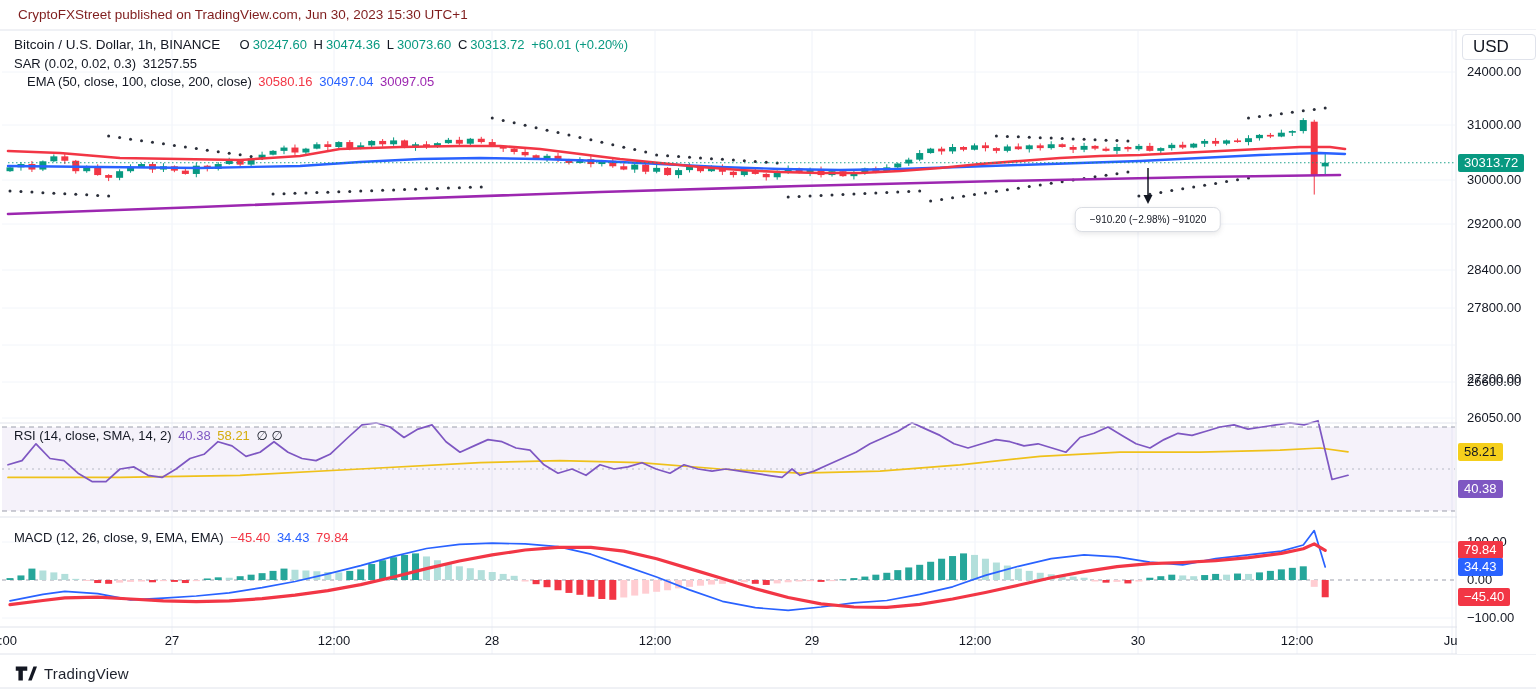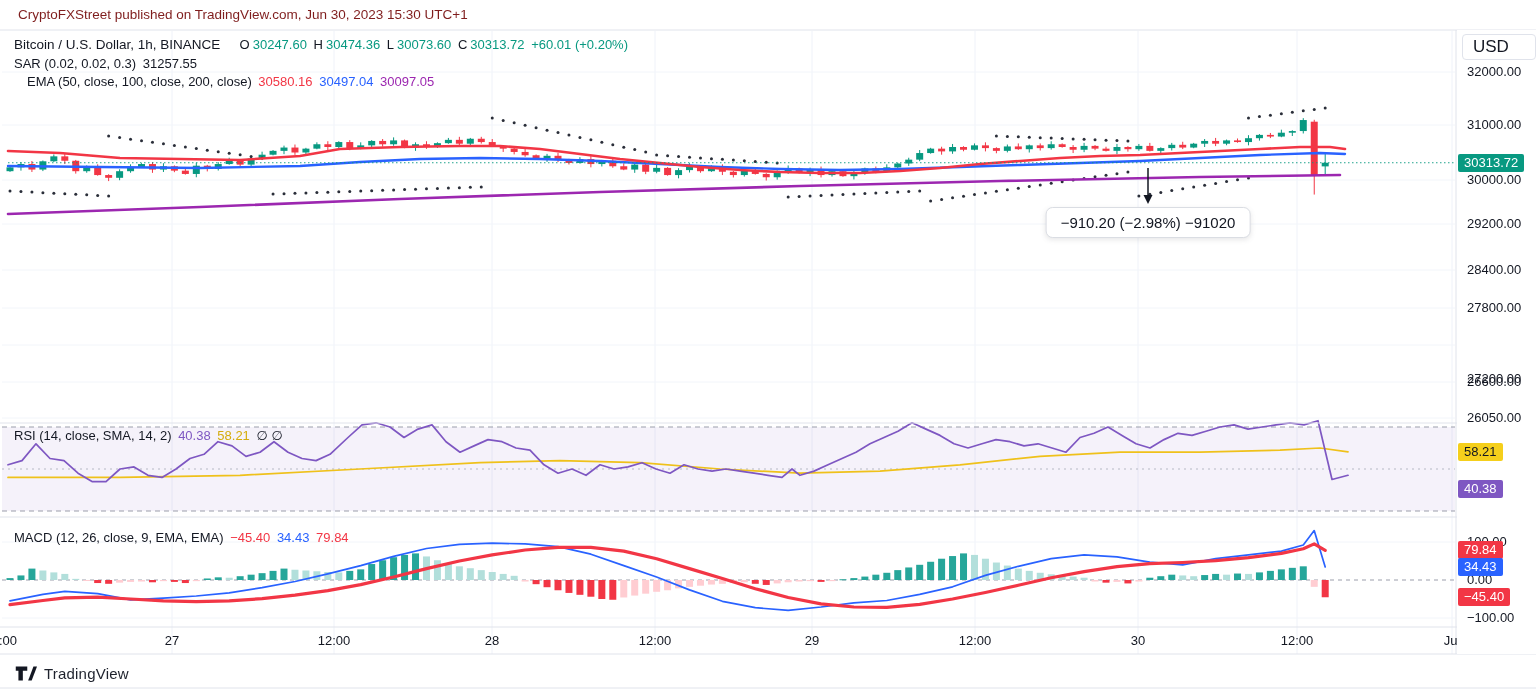--- a/index.html
+++ b/index.html
@@ -21,21 +21,21 @@
   .axis-badge{position:absolute;left:1px;font-size:13px;height:18px;line-height:18px;padding:0 6px;border-radius:2px;color:#fff;white-space:nowrap;z-index:6;}
   #usd-button{position:absolute;left:5px;top:4px;width:62px;height:24px;line-height:24px;
     border:1px solid #e0e3eb;border-radius:4px;font-size:17px;padding-left:10px;background:#fff;cursor:pointer;}
   
   #time-axis{position:absolute;left:0;top:627px;width:1460px;height:27px;overflow:hidden;z-index:3;}
   .time-label{position:absolute;top:6px;width:60px;text-align:center;font-size:13px;color:#131722;}
   
   #annotation-box{
     position:absolute;left:1148px;top:207px;transform:translateX(-50%);
     background:#fff;border:1px solid #dadde3;border-radius:7px;box-shadow:0 2px 5px rgba(100,100,110,.15);
-    padding:6px 14px;font-size:15px;white-space:nowrap;z-index:5;
+    padding:6px 14px;font-size:10px;white-space:nowrap;z-index:5;
   }
   
   #attribution{position:absolute;left:18px;top:7px;font-size:13.5px;font-weight:500;color:#7f1d1d;}
   #footer{position:absolute;left:14px;top:661px;height:24px;display:flex;align-items:center;z-index:5;}
   #footer .brand-text{font-size:15px;font-weight:500;color:#1e222d;margin-left:7px;letter-spacing:.2px;}
 </style>
 </head>
 <body>
 
 <svg id="chart-svg" width="1536" height="690">
@@ -613,21 +613,21 @@
 
 <div class="legend" style="top:530px;">
   <span class="dk">MACD (12, 26, close, 9, EMA, EMA)</span>
   <span class="r">−45.40</span>
   <span class="b">34.43</span>
   <span class="r">79.84</span>
 </div>
 
 <div id="price-axis">
   <div id="usd-button">USD</div>
-<div class="axis-label" style="top: 34px;">32000.00</div>
+<div class="axis-label" style="top: 34px;">24000.00</div>
     <div class="axis-label" style="top: 87px;">31000.00</div>
     <div class="axis-label" style="top: 142px;">30000.00</div>
     <div class="axis-label" style="top: 186px;">29200.00</div>
     <div class="axis-label" style="top: 232px;">28400.00</div>
     <div class="axis-label" style="top: 270px;">27800.00</div>
     <div class="axis-label" style="top: 307px; margin-top: 34px;">27200.00</div>
     <div class="axis-label" style="top: 344px; text-align: right;">26600.00</div>
     <div class="axis-label" style="top: 380px;">26050.00</div>
     <div class="axis-label" style="top: 504px;">100.00</div>
     <div class="axis-label" style="top: 542px;">0.00</div>

